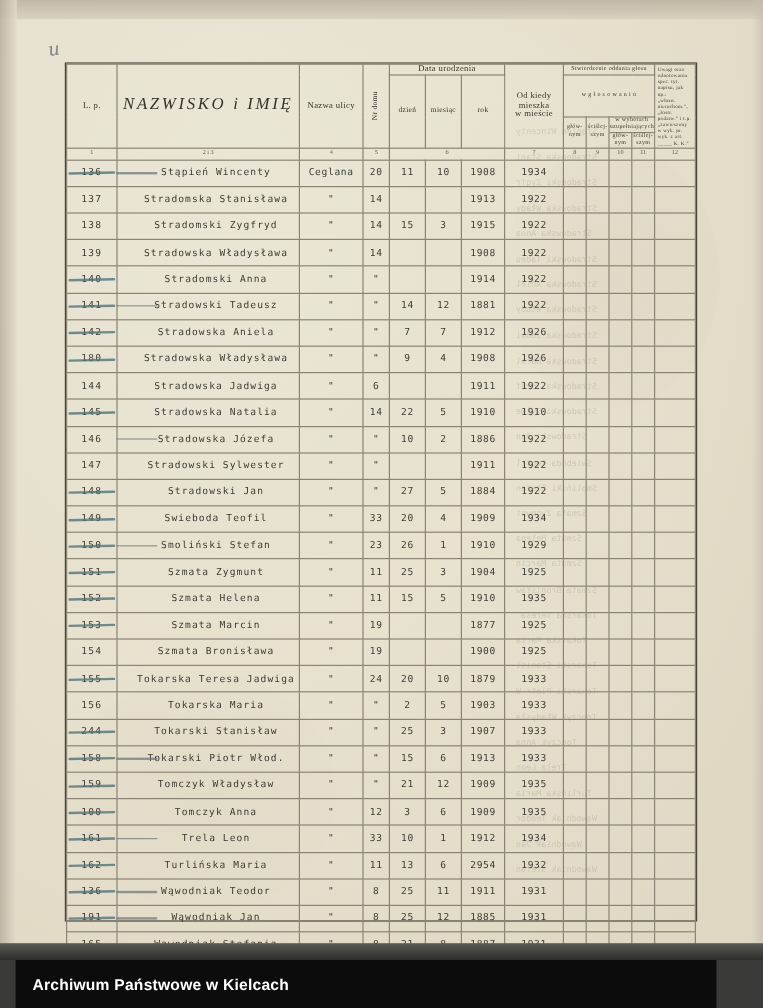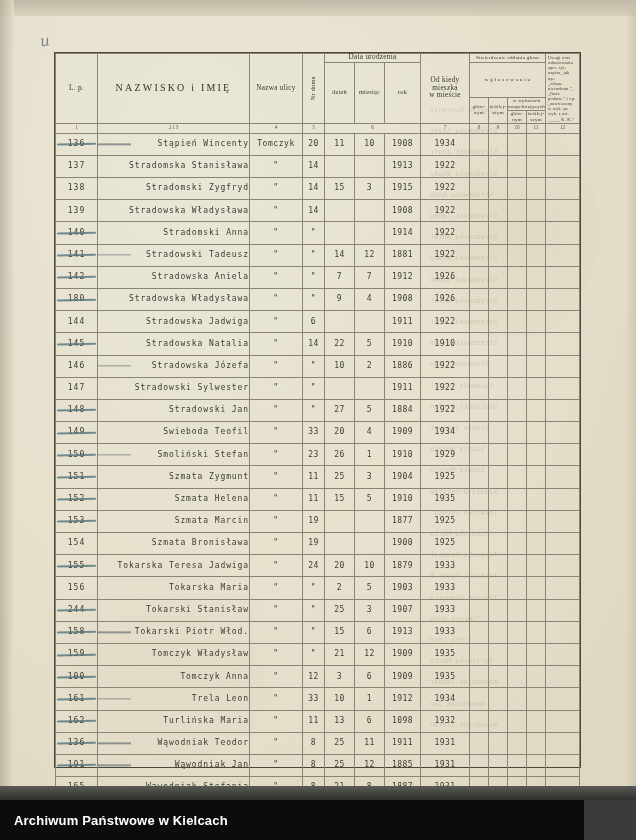--- a/index.html
+++ b/index.html
@@ -63,21 +63,21 @@
     padding:0;vertical-align:middle;text-align:center;
     font-weight:normal;
     line-height:1.05;
   }
   thead th{
     font-family:"Liberation Serif", serif;
     color:#35342c;
     letter-spacing:.3px;
   }
   .hd-main{font-size:7.2px;}
-  .hd-name{font-size:10px;letter-spacing:2.2px;}
+  .hd-name{font-size:14px;letter-spacing:2.2px;font-style:italic;}
   .hd-sub{font-size:6.2px;}
   .hd-tiny{font-size:5px;line-height:1.18;}
   .hd-micro{font-size:4.2px;line-height:1.22;text-align:left;padding:1px 2px;}
   .vert{
     writing-mode:vertical-rl;transform:rotate(180deg);
     font-size:6.2px;white-space:nowrap;margin:0 auto;
   }
   .numrow td{
     font-family:"Liberation Serif", serif;
     font-size:5.2px;color:#5c574a;height:9px;
@@ -87,21 +87,21 @@
 
   
   tbody td{
     height:21.2px;
     font-family:"DejaVu Sans Mono", monospace;
     font-size:7.6px;
     color:#3c3b34;
     letter-spacing:.55px;
   }
   td.c-lp{position:relative;font-size:8px;letter-spacing:1px;text-align:center;}
-  td.c-name{text-align:right;padding-left:13px;font-size:8px;letter-spacing:.9px;white-space:nowrap;overflow:hidden;}
+  td.c-name{text-align:center;padding-left:13px;font-size:8px;letter-spacing:.9px;white-space:nowrap;overflow:hidden;}
   td.c-street{font-size:8px;}
   td.c-house,td.c-d,td.c-m{font-size:8px;}
   td.c-year,td.c-since{font-size:8px;letter-spacing:.5px;}
   td.c-v{background:transparent;}
   td.c-notes{}
 
   
   .struck::after{
     content:"";position:absolute;left:1px;right:1px;top:50%;
     height:1.7px;background:#5d6a70;opacity:.85;
@@ -118,21 +118,21 @@
   
   #ghost{
     position:absolute;left:430px;top:100px;width:150px;height:640px;
     font-family:"DejaVu Sans Mono", monospace;font-size:7px;
     color:#b9b09a;opacity:.5;line-height:21.2px;text-align:right;
     transform:scaleX(-1);pointer-events:none;overflow:hidden;
   }
 
   
   #watermark{
-    position:absolute;left:0;bottom:0;width:584px;height:40px;
+    position:absolute;left:13px;bottom:0;width:584px;height:40px;
     background:#0c0c0c;color:#fff;
     display:flex;align-items:center;
     padding-left:14px;box-sizing:border-box;
     font-size:13px;font-weight:bold;letter-spacing:.2px;
   }
   #shadow-strip{
     position:absolute;left:0;bottom:40px;width:636px;height:14px;
     background:linear-gradient(#5a5a57,#2e2e2c);
   }
 </style>
@@ -281,21 +281,21 @@
         <td>9</td>
         <td>10</td>
         <td>11</td>
         <td class="sep-l">12</td>
       </tr>
     </thead>
     <tbody id="tbody">
           <tr>
             <td class="c-lp struck teal tick">136</td>
             <td class="c-name">Stąpień Wincenty</td>
-            <td class="c-street">Tomczyk</td>
+            <td class="c-street">Ceglana</td>
             <td class="c-house sep-l">20</td>
             <td class="c-d sep-l">11</td>
             <td class="c-m">10</td>
             <td class="c-year">1908</td>
             <td class="c-since sep-l">1934</td>
             <td class="c-v sep-l"></td>
             <td class="c-v"></td>
             <td class="c-v"></td>
             <td class="c-v"></td>
             <td class="c-notes sep-l"></td>
@@ -675,21 +675,21 @@
             <td class="c-v"></td>
             <td class="c-notes sep-l"></td>
           </tr>
           <tr>
             <td class="c-lp struck teal">162</td>
             <td class="c-name">Turlińska Maria</td>
             <td class="c-street">"</td>
             <td class="c-house sep-l">11</td>
             <td class="c-d sep-l">13</td>
             <td class="c-m">6</td>
-            <td class="c-year">1098</td>
+            <td class="c-year">2954</td>
             <td class="c-since sep-l">1932</td>
             <td class="c-v sep-l"></td>
             <td class="c-v"></td>
             <td class="c-v"></td>
             <td class="c-v"></td>
             <td class="c-notes sep-l"></td>
           </tr>
           <tr>
             <td class="c-lp struck teal tick">136</td>
             <td class="c-name">Wąwodniak Teodor</td>

